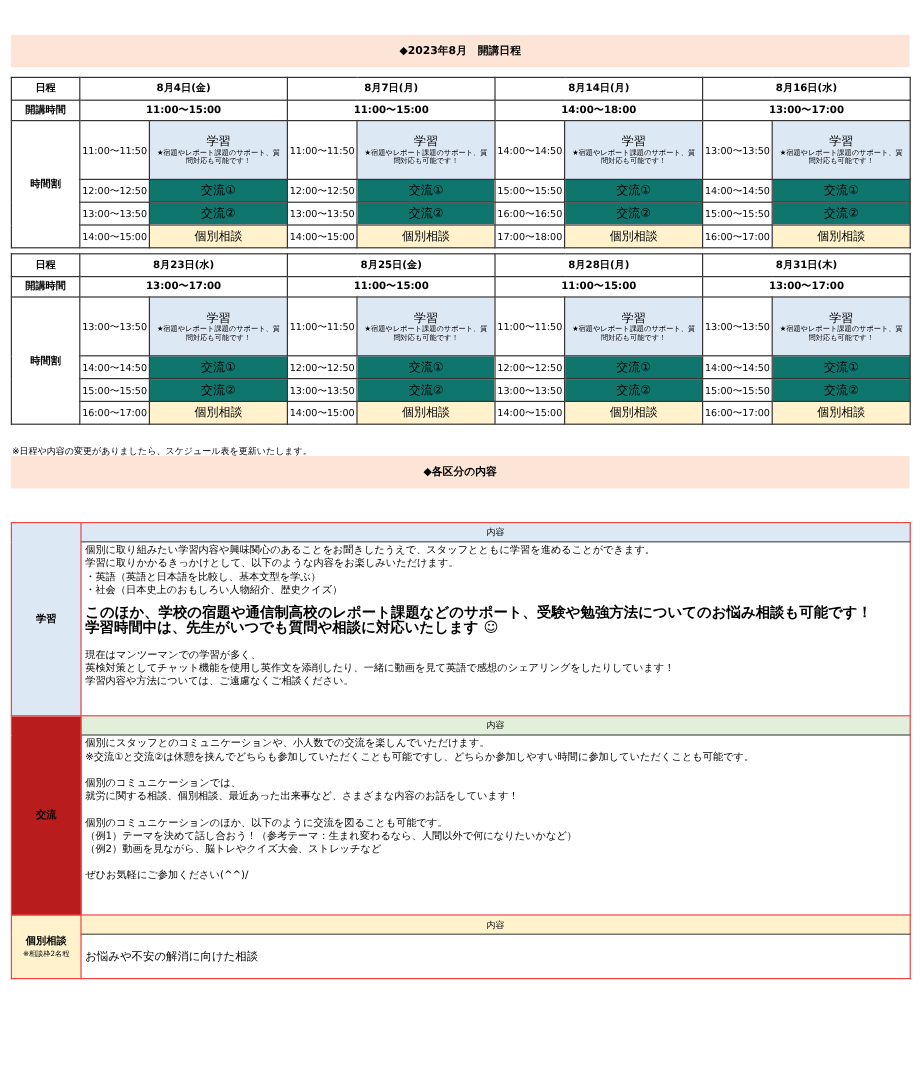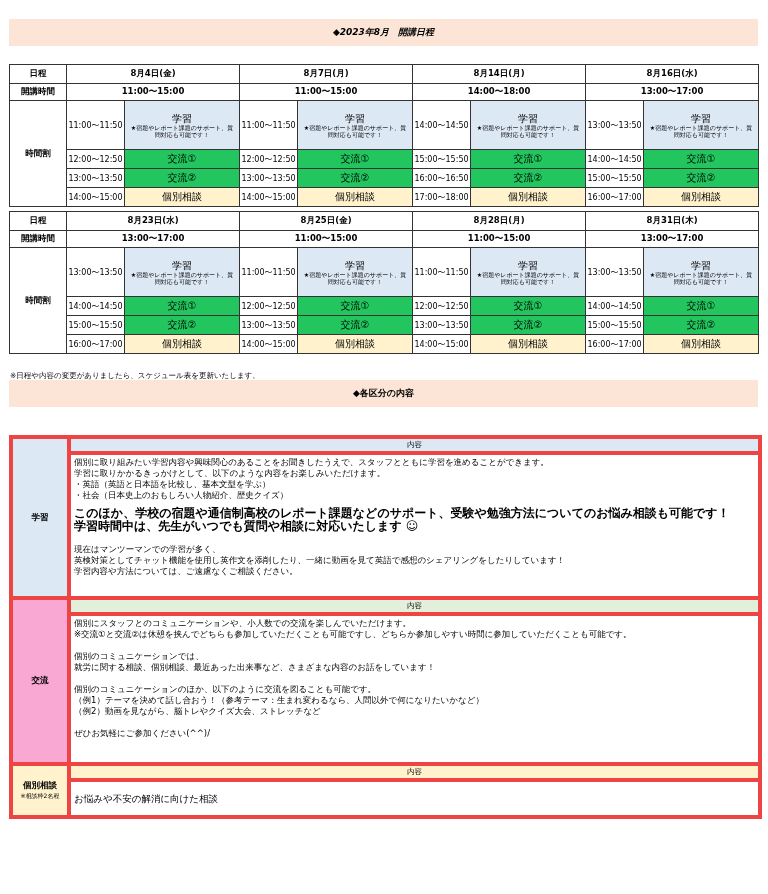--- a/index.html
+++ b/index.html
@@ -4,55 +4,55 @@
 <style>
   * { box-sizing: border-box; margin: 0; padding: 0; }
   html, body { width: 768px; height: 894px; background: #ffffff; overflow: hidden; }
   body { font-family: "DejaVu Sans", "Liberation Sans", sans-serif; color: #000; position: relative; }
 
   .banner {
     position: absolute; left: 9px; width: 749px; height: 27px;
     background: #fce4d6; display: flex; align-items: center; justify-content: center;
     font-size: 9px; font-weight: bold;
   }
-  #banner1 { top: 19px; font-style: italic; }
+  #banner1 { top: 29px; }
   #banner2 { top: 380px; }
 
   table.sched {
     position: absolute; left: 9px; width: 749px; border-collapse: collapse;
     table-layout: fixed; font-size: 8px;
   }
   table.sched td {
     border: 1px solid #333; text-align: center; vertical-align: middle; padding: 0;
     white-space: nowrap; overflow: hidden;
   }
   table.sched tr.r-date td { height: 19px; font-weight: bold; font-size: 8.5px; }
   table.sched tr.r-open td { height: 17px; font-weight: bold; font-size: 8.5px; margin-top: 14px; }
   table.sched tr.r-study td { height: 49px; }
   table.sched tr.r-slot td { height: 19px; }
   table.sched td.lbl { font-weight: bold; font-size: 8.5px; }
   table.sched td.time { font-size: 8px; }
   table.sched td.study { background: #dde8f5; }
-  table.sched td.ex { background: #22c55e; font-size: 10px; }
+  table.sched td.ex { background: #0f766e; font-size: 10px; }
   table.sched td.ind { background: #fff2cc; font-size: 10px; }
   .study-title { font-size: 10px; line-height: 11px; }
   .study-note { font-size: 6px; line-height: 7px; white-space: normal; padding: 0 3px; }
   #sched1 { top: 64px; }
   #sched2 { top: 211px; }
 
   .note { position: absolute; left: 10px; top: 371px; font-size: 7.5px; }
 
   table.desc {
     position: absolute; left: 9px; top: 435px; width: 749px; border-collapse: collapse;
     table-layout: fixed; font-size: 8.5px;
   }
-  table.desc td { border: 4px solid #ef4444; vertical-align: top; padding: 0; }
+  table.desc td { border: 1px solid #ef4444; vertical-align: top; padding: 0; }
   table.desc td.cat { text-align: center; vertical-align: middle; font-weight: bold; font-size: 8.5px; }
   table.desc td.cat.study { background: #dde8f5; }
-  table.desc td.cat.ex { background: #f9a8d4; }
+  table.desc td.cat.ex { background: #b91c1c; }
   table.desc td.cat.ind { background: #fff2cc; }
   table.desc td.head { height: 16px; text-align: center; font-size: 7.5px; vertical-align: middle; border-bottom: 1px solid #555; }
   table.desc td.head.study { background: #dde8f5; }
   table.desc td.head.ex { background: #e2efda; }
   table.desc td.head.ind { background: #fff2cc; }
   table.desc td.body { padding: 2px 3px; line-height: 11px; white-space: nowrap; }
   .blank { height: 11px; }
   .big { font-weight: bold; font-size: 12px; line-height: 13px; }
   .cat-sub { display: block; font-weight: normal; font-size: 6px; }
 </style>

